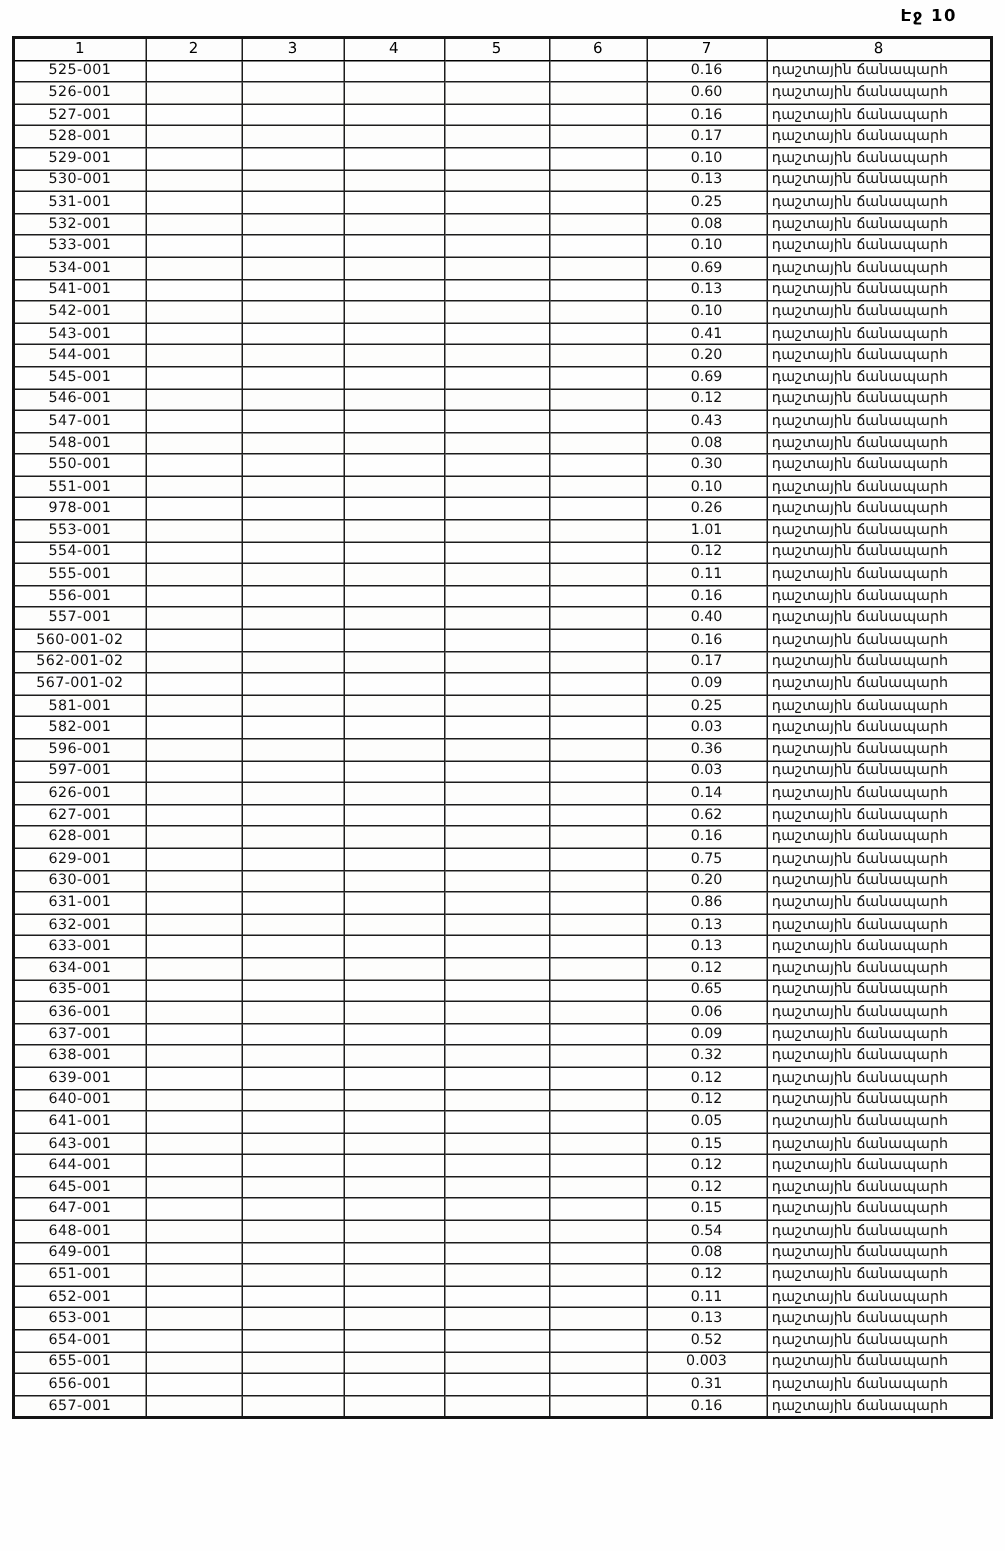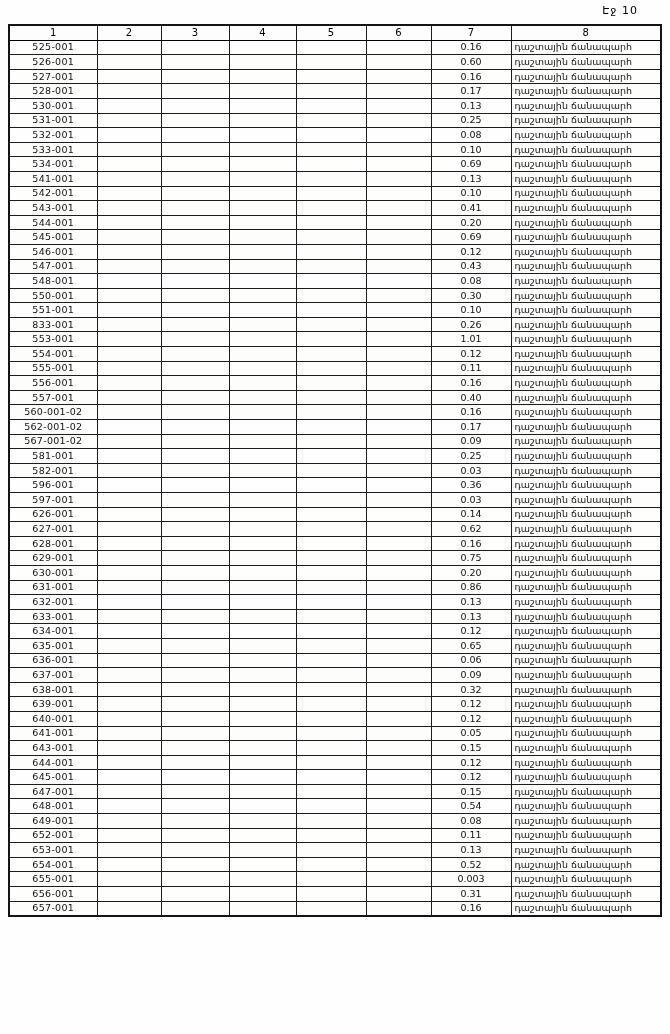--- a/index.html
+++ b/index.html
@@ -16,21 +16,21 @@
     position: relative;
     width: 670px;
     height: 1034px;
     background: #fefefe;
   }
   .page-label {
     position: absolute;
     top: 4px;
     right: 32px;
     font-size: 11px;
-    font-weight: normal;
+    font-weight: bold;
     letter-spacing: 1px;
     color: #000;
   }
   table.scan-table {
     position: absolute;
     top: 24px;
     left: 8px;
     border-collapse: collapse;
     table-layout: fixed;
     width: 652px;
@@ -141,20 +141,30 @@
       <td class="code-cell">528-001</td>
       <td class="empty-cell"></td>
       <td class="empty-cell"></td>
       <td class="empty-cell"></td>
       <td class="empty-cell"></td>
       <td class="empty-cell"></td>
       <td class="value-cell">0.17</td>
       <td class="desc-cell">դաշտային ճանապարհ</td>
     </tr>
         <tr>
+      <td class="code-cell">529-001</td>
+      <td class="empty-cell"></td>
+      <td class="empty-cell"></td>
+      <td class="empty-cell"></td>
+      <td class="empty-cell"></td>
+      <td class="empty-cell"></td>
+      <td class="value-cell">0.10</td>
+      <td class="desc-cell">դաշտային ճանապարհ</td>
+    </tr>
+        <tr>
       <td class="code-cell">530-001</td>
       <td class="empty-cell"></td>
       <td class="empty-cell"></td>
       <td class="empty-cell"></td>
       <td class="empty-cell"></td>
       <td class="empty-cell"></td>
       <td class="value-cell">0.13</td>
       <td class="desc-cell">դաշտային ճանապարհ</td>
     </tr>
         <tr>
@@ -291,21 +301,21 @@
       <td class="code-cell">551-001</td>
       <td class="empty-cell"></td>
       <td class="empty-cell"></td>
       <td class="empty-cell"></td>
       <td class="empty-cell"></td>
       <td class="empty-cell"></td>
       <td class="value-cell">0.10</td>
       <td class="desc-cell">դաշտային ճանապարհ</td>
     </tr>
         <tr>
-      <td class="code-cell">833-001</td>
+      <td class="code-cell">978-001</td>
       <td class="empty-cell"></td>
       <td class="empty-cell"></td>
       <td class="empty-cell"></td>
       <td class="empty-cell"></td>
       <td class="empty-cell"></td>
       <td class="value-cell">0.26</td>
       <td class="desc-cell">դաշտային ճանապարհ</td>
     </tr>
         <tr>
       <td class="code-cell">553-001</td>
@@ -638,20 +648,30 @@
       <td class="desc-cell">դաշտային ճանապարհ</td>
     </tr>
         <tr>
       <td class="code-cell">649-001</td>
       <td class="empty-cell"></td>
       <td class="empty-cell"></td>
       <td class="empty-cell"></td>
       <td class="empty-cell"></td>
       <td class="empty-cell"></td>
       <td class="value-cell">0.08</td>
+      <td class="desc-cell">դաշտային ճանապարհ</td>
+    </tr>
+        <tr>
+      <td class="code-cell">651-001</td>
+      <td class="empty-cell"></td>
+      <td class="empty-cell"></td>
+      <td class="empty-cell"></td>
+      <td class="empty-cell"></td>
+      <td class="empty-cell"></td>
+      <td class="value-cell">0.12</td>
       <td class="desc-cell">դաշտային ճանապարհ</td>
     </tr>
         <tr>
       <td class="code-cell">652-001</td>
       <td class="empty-cell"></td>
       <td class="empty-cell"></td>
       <td class="empty-cell"></td>
       <td class="empty-cell"></td>
       <td class="empty-cell"></td>
       <td class="value-cell">0.11</td>

